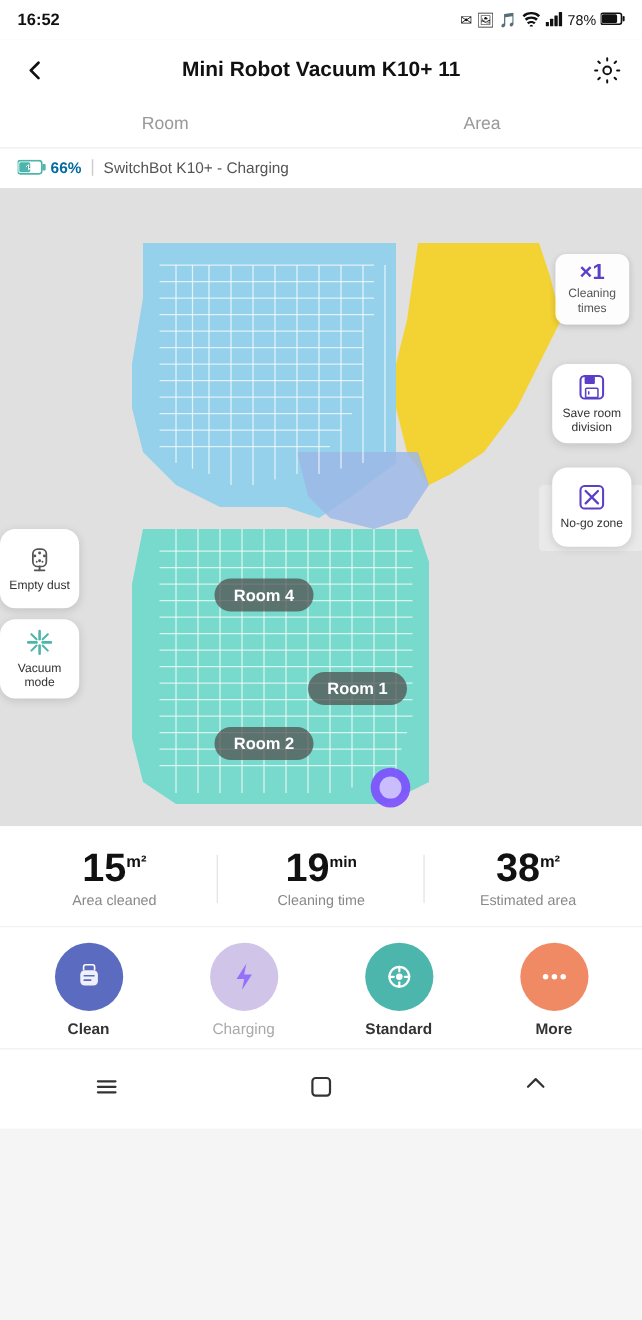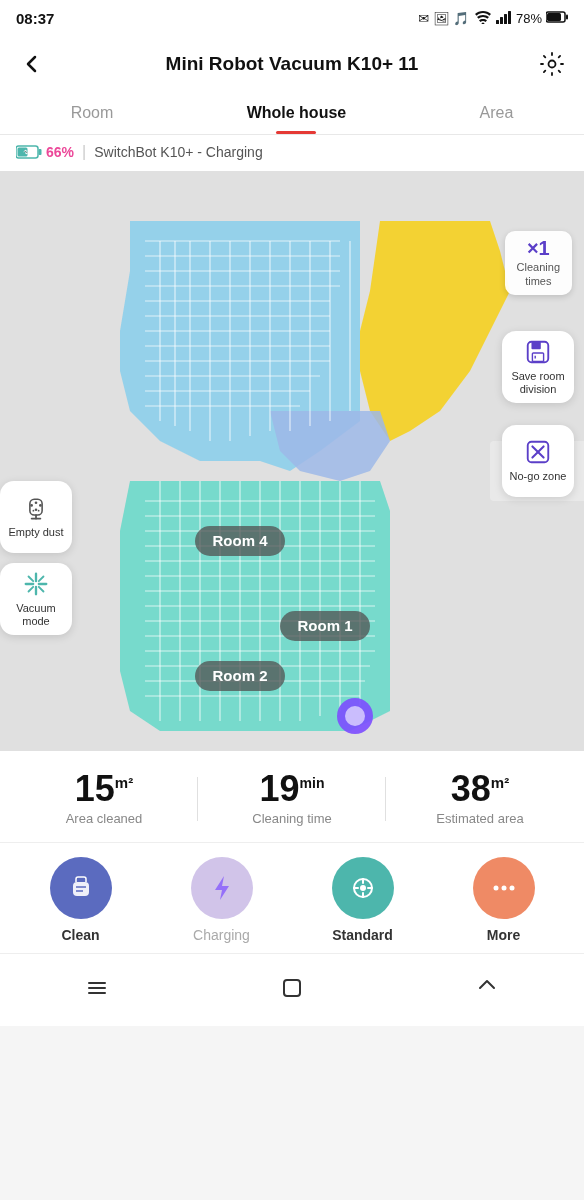--- a/index.html
+++ b/index.html
@@ -225,21 +225,21 @@
       display: flex;
       align-items: center;
       justify-content: center;
       cursor: pointer;
     }
   </style>
 </head>
 <body>
 
 <div class="status-bar">
-  <span class="status-time">08:37</span>
+  <span class="status-time">16:52</span>
   <div class="status-icons">
     <span>✉</span>
     <span>🖼</span>
     <span>🎵</span>
     <span>
       <svg width="18" height="14" viewBox="0 0 18 14" fill="none">
         <path d="M9 3C11.5 3 13.7 4 15.3 5.7L17 4C14.9 2 12.1 1 9 1C5.9 1 3.1 2 1 4L2.7 5.7C4.3 4 6.5 3 9 3Z" fill="#111"></path>
         <path d="M9 7C10.7 7 12.2 7.7 13.3 8.8L15 7.1C13.4 5.8 11.3 5 9 5C6.7 5 4.6 5.8 3 7.1L4.7 8.8C5.8 7.7 7.3 7 9 7Z" fill="#111"></path>
         <path d="M9 11C10 11 10.8 11.4 11.4 12L13 10.4C11.9 9.5 10.5 9 9 9C7.5 9 6.1 9.5 5 10.4L6.6 12C7.2 11.4 8 11 9 11Z" fill="#111"></path>
         <circle cx="9" cy="14" r="1.5" fill="#111"></circle>
@@ -276,37 +276,34 @@
       <circle cx="13" cy="13" r="3.5" stroke="#111" stroke-width="1.8"></circle>
       <path d="M13 2v2M13 22v2M2 13h2M22 13h2M4.9 4.9l1.4 1.4M19.7 19.7l1.4 1.4M4.9 21.1l1.4-1.4M19.7 6.3l1.4-1.4" stroke="#111" stroke-width="1.8" stroke-linecap="round"></path>
     </svg>
   </div>
 </div>
 
 <div class="tabs">
   <div class="tab">
     <span>Room</span>
   </div>
-  <div class="tab active">
-    <span>Whole house</span>
-  </div>
   <div class="tab">
     <span>Area</span>
   </div>
 </div>
 
 <div class="status-row">
   <div class="battery-icon">
     <svg width="26" height="14" viewBox="0 0 26 14">
       <rect x="0" y="1" width="22" height="12" rx="2.5" stroke="#4db6ac" stroke-width="1.5" fill="none"></rect>
       <rect x="1.5" y="2.5" width="10" height="9" rx="1.5" fill="#4db6ac"></rect>
       <rect x="22.5" y="4" width="3" height="6" rx="1" fill="#4db6ac"></rect>
       <path d="M8 6.5L10 5v4l2-1.5" stroke="#fff" stroke-width="1" stroke-linecap="round"></path>
     </svg>
-    <span style="font-size:14px;color:#ec4899;font-weight:600;">66%</span>
+    <span style="font-size:14px;color:#0369a1;font-weight:600;">66%</span>
   </div>
   <span style="color:#ccc;font-size:16px;">|</span>
   <span style="font-size:14px;color:#555;">SwitchBot K10+ - Charging</span>
 </div>
 
 <div class="map-container">
   
   <svg class="map-svg" viewBox="0 0 584 580" preserveAspectRatio="xMidYMid meet">
 
     <rect width="584" height="580" fill="#e0e0e0"></rect>

